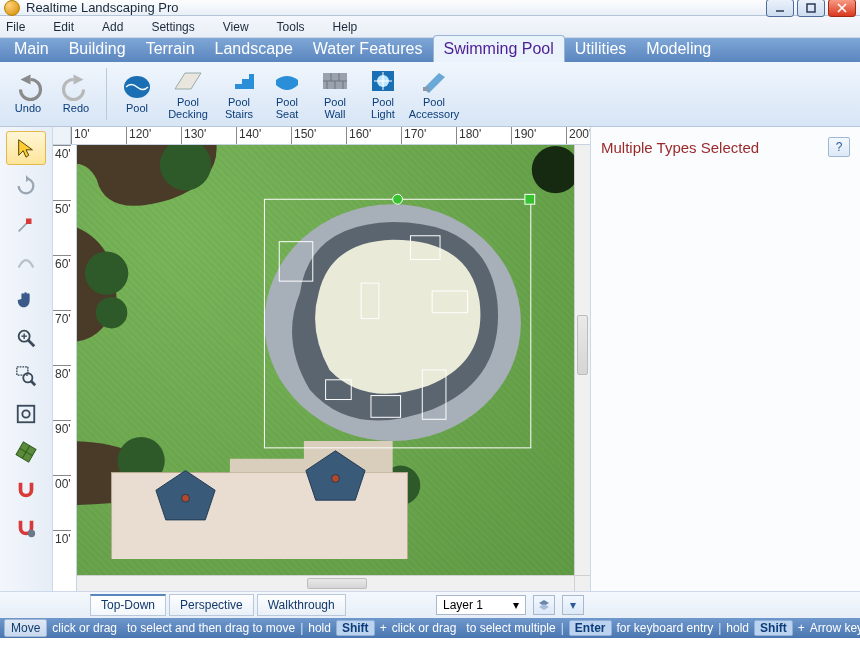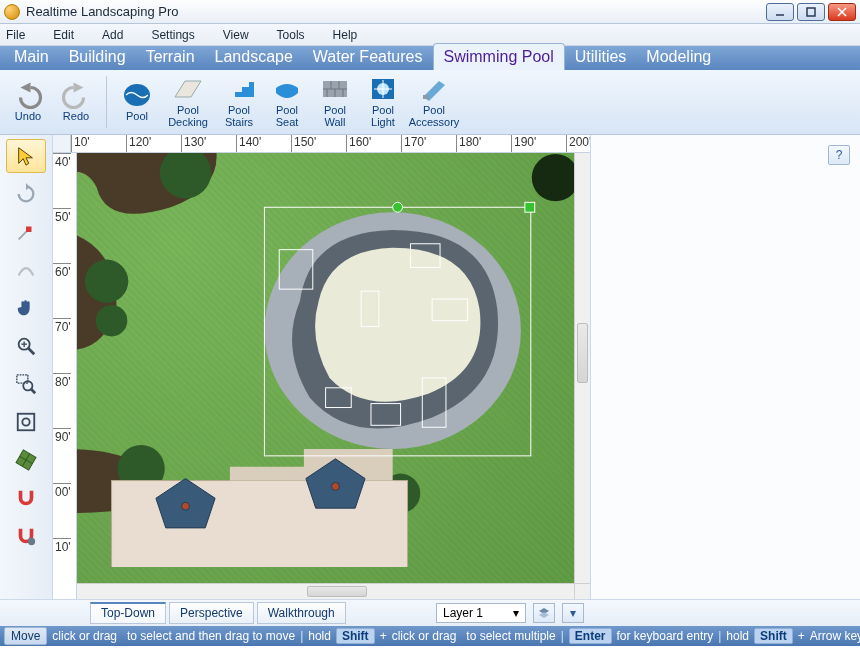--- a/index.html
+++ b/index.html
@@ -1,19 +1,19 @@
 <!DOCTYPE html>
 <html><head>
 <meta charset="utf-8">
 <style>
 * { box-sizing: border-box; margin: 0; padding: 0; font-family: "Segoe UI", Tahoma, sans-serif; font-size: 12px; }
 html, body { width: 860px; height: 650px; overflow: hidden; background: #fff; }
 
 
-.titlebar { height: 24px; background: linear-gradient(#fdfdfe,#e9eff7); display: flex; align-items: center; padding: 0 4px; border-bottom: 1px solid #b6c4d8; }
+.titlebar { height: 16px; background: linear-gradient(#fdfdfe,#e9eff7); display: flex; align-items: center; padding: 0 4px; border-bottom: 1px solid #b6c4d8; }
 .titlebar .appicon { width:16px; height:16px; border-radius:50%; background: radial-gradient(circle at 30% 30%, #ffd27a, #d48a00); margin-right:6px; border:1px solid #b38300;}
 .titlebar .title { flex:1; color:#1a2a3a; font-size:13px;}
 .winbtns { display:flex; gap:3px;}
 .winbtn { width:28px; height:18px; border:1px solid #4f6d9b; border-radius:3px; background:linear-gradient(#eaf1fb,#cddcf0); display:flex; align-items:center; justify-content:center; color:#2a3a55;}
 .winbtn.close { background:linear-gradient(#f79a84,#d9381e); border-color:#a12a13; color:#fff;}
 .winbtn svg { width:10px; height:10px; }
 
 
 .menubar { height:22px; background:linear-gradient(#f4f7fc,#e9eef6); display:flex; align-items:center; padding:0 6px; gap:28px; border-bottom:1px solid #cdd7e4;}
 .menuitem { color:#1a2a3a; cursor:default;}
@@ -395,20 +395,21 @@
           </div>
         <div class="sb-h">
             <div class="thumb"></div>
           </div>
         <div class="sb-corner"></div>
       </div>
     </div>
   </div>
 
   <div class="rightpanel">
+    <div class="panelhead">Multiple Types Selected</div>
     <div class="helpbtn">?</div>
   </div>
 </div>
 
 <div class="viewbar" style="padding-left:90px;">
   <div class="viewtab active">Top-Down</div>
   <div class="viewtab">Perspective</div>
   <div class="viewtab">Walkthrough</div>
   <div class="spacer"></div>
   <div class="layercombo">

